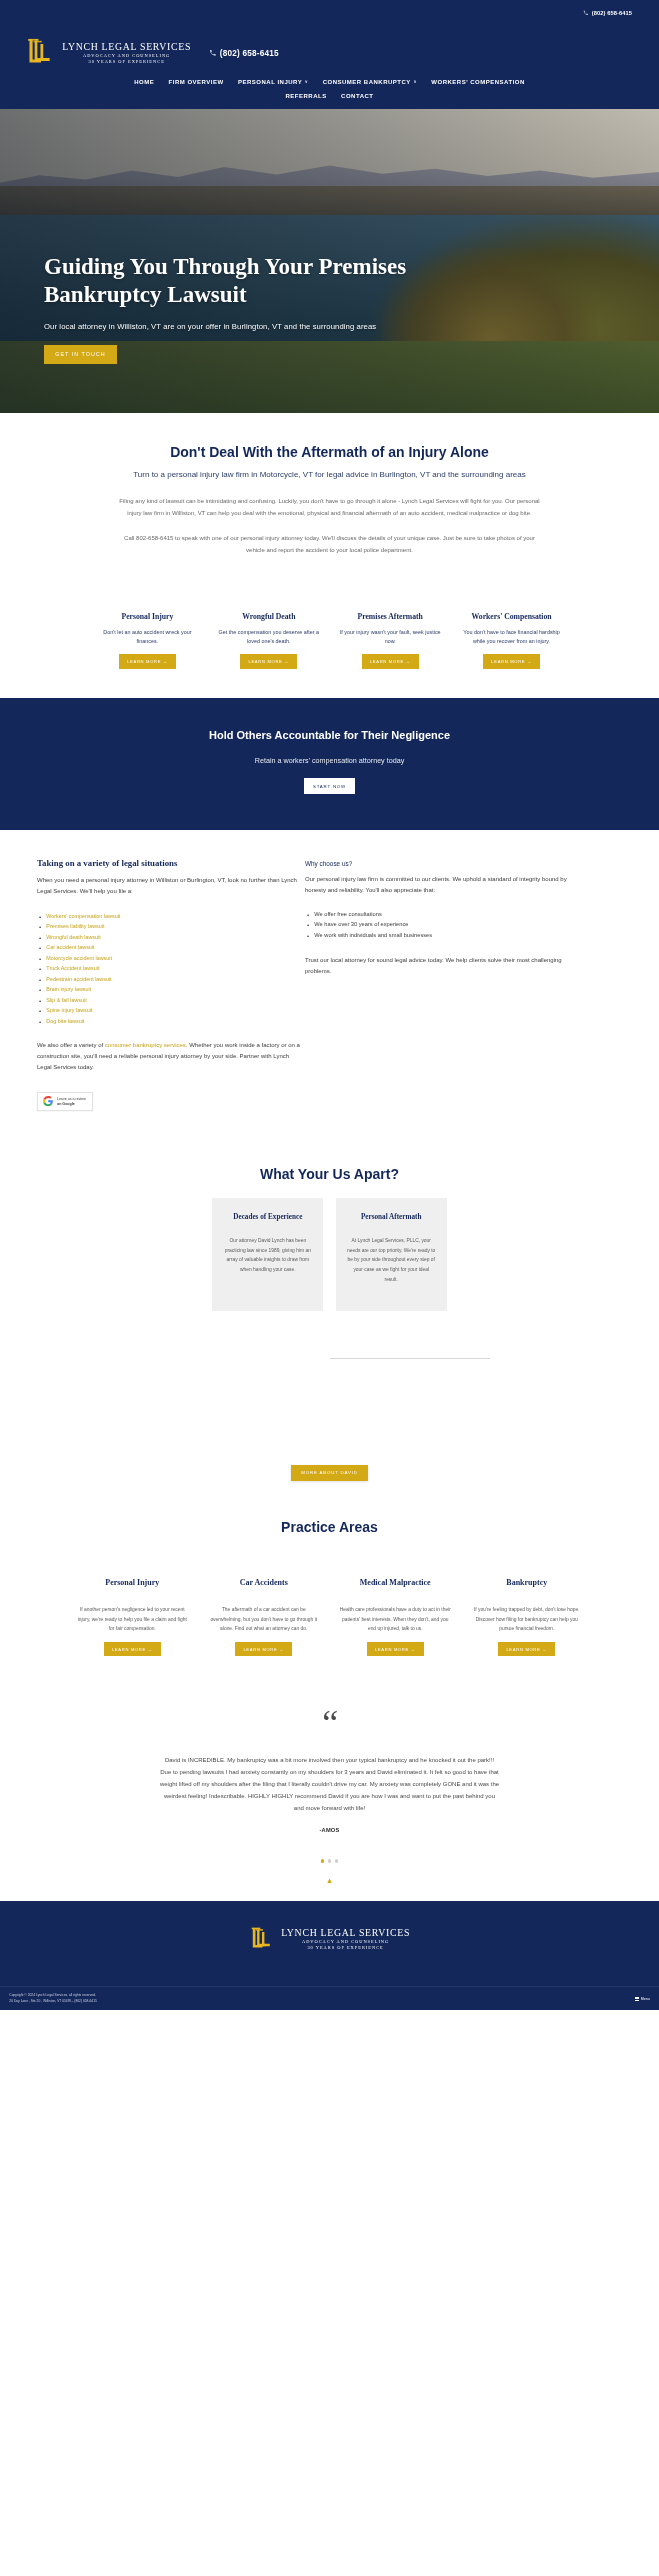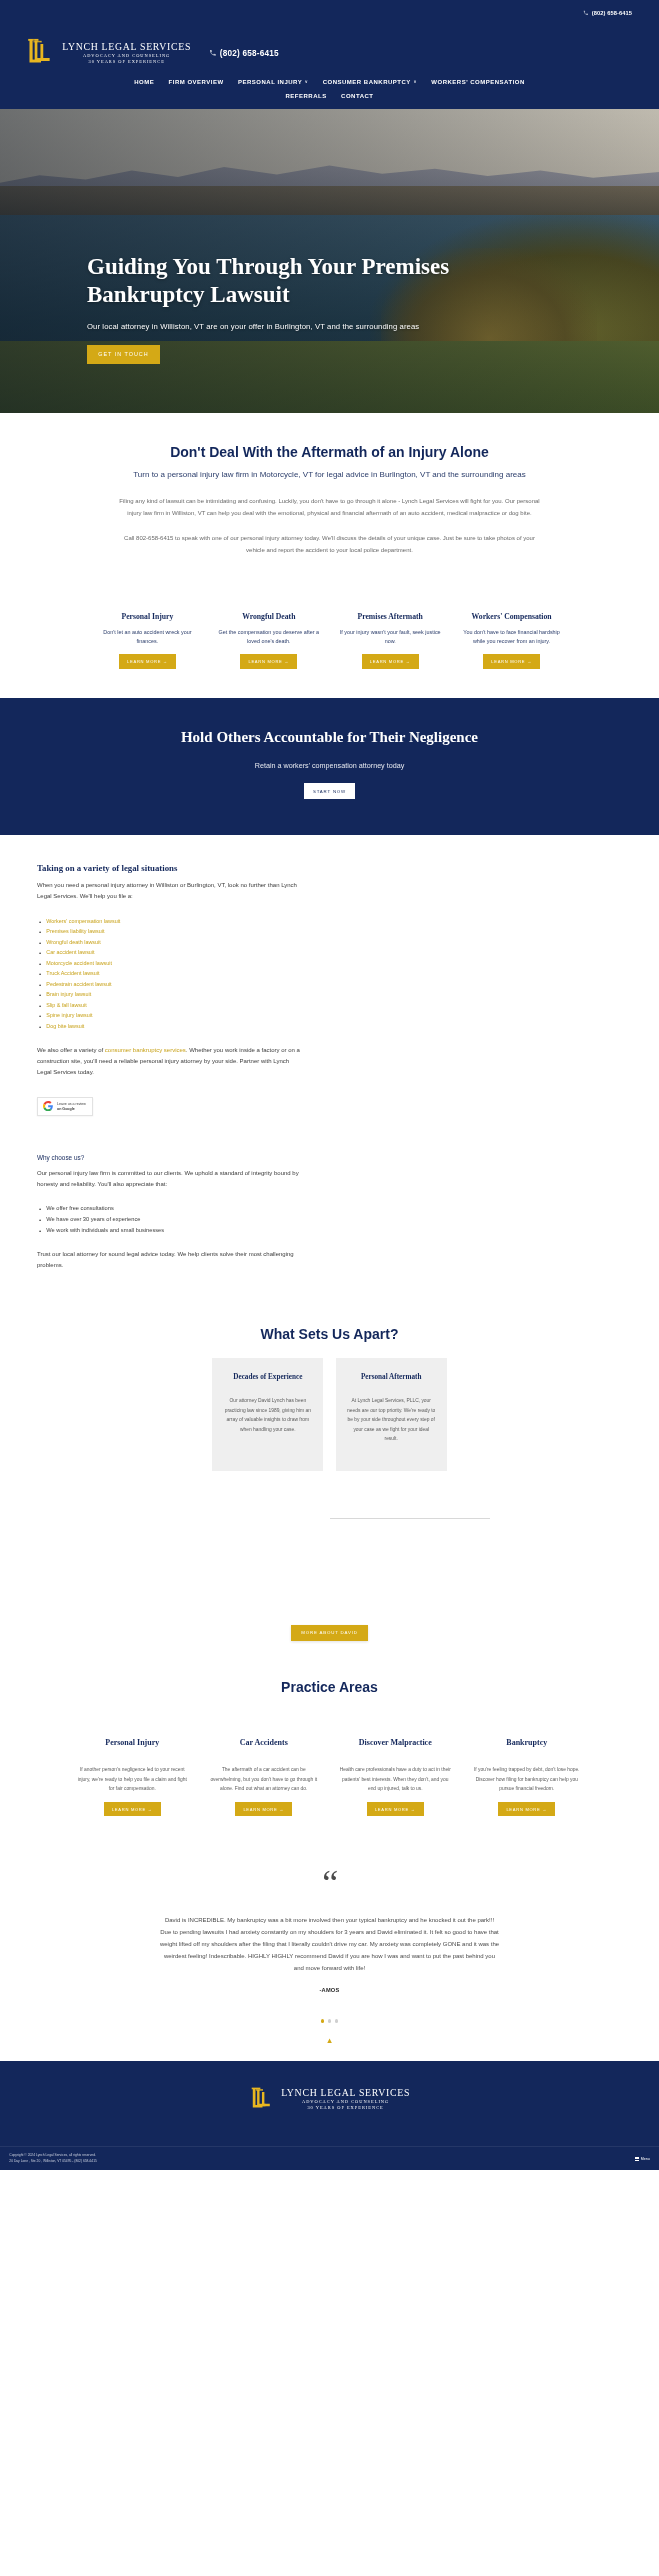--- a/index.html
+++ b/index.html
@@ -77,21 +77,21 @@
   .hero-grass { position:absolute; left:0; right:0; bottom:0; height:72px;
     background:linear-gradient(#55632f,#3f5026); }
   .hero-trees { position:absolute; right:0; bottom:31px; width:289px; height:170px;
     background:radial-gradient(ellipse at 70% 70%, #6d6b2c 0%, #4d4a20 45%, rgba(40,45,25,0) 72%);
   }
   .hero-trees2 { position:absolute; right:62px; bottom:36px; width:216px; height:129px;
     background:radial-gradient(ellipse at 50% 70%, #8a7330 0%, #5c4f22 50%, rgba(40,45,25,0) 75%);
     opacity:.8; }
   .hero-shade { position:absolute; inset:0;
     background:linear-gradient(90deg, rgba(10,20,35,.50) 0%, rgba(10,20,35,.28) 55%, rgba(10,20,35,.08) 100%); }
-  .hero-content { position:relative; padding:0 0 49px 44px; max-width:484px;margin-left:43px; }
+  .hero-content { position:relative; padding:0 0 49px 44px; max-width:484px; }
   .hero-h1 {
     font-family:"Liberation Serif", serif; color:#fff; font-size:23px;
     line-height:1.22; font-weight:700; text-shadow:0 1px 3.1px rgba(0,0,0,.35);
   }
   .hero-sub {
     color:#fff; font-size:7.7px; margin-top:13.4px; letter-spacing:0.1px;
     text-shadow:0 0.5px 2.1px rgba(0,0,0,.4);
   }
   .btn-gold {
     display:inline-block; background:#d4a916; color:#fff; border:none;
@@ -126,30 +126,30 @@
   .learn {
     display:inline-block; background:#d4a916; color:#fff; font-size:4.1px;
     letter-spacing:0.7px; padding:4.6px 8.2px; margin-top:8.2px; border:none;
     cursor:pointer; font-family:"Liberation Sans", sans-serif;
   }
   
   .cta {
     background:#13275b; text-align:center; padding:31px 10.3px 36px;
   }
   .cta h2 {
-    font-family:Liberation Serif, serif; color:#fff; font-size:15px; font-weight:700;
+    font-family:Liberation Sans, sans-serif; color:#fff; font-size:11px; font-weight:700;
   }
   .cta p { color:#e6e9f0; font-size:7.2px; margin-top:15.5px; }
   .btn-white {
     display:inline-block; background:#fff; color:#13275b; font-size:4.4px;
     letter-spacing:0.8px; padding:5.2px 9.3px; margin-top:13.4px; border:none;
     cursor:pointer; font-family:"Liberation Sans", sans-serif;
   }
   
-  .twocol { display:flex; gap:36px; padding:28px 37px 20.6px;flex-direction:column; }
+  .twocol { display:flex; padding:28px 37px 20.6px; }
   .col-l { width:268px; }
   .col-r { width:268px; padding-top:2.1px; }
   .h3-serif {
     font-family:"Liberation Serif", serif; color:#13275b; font-size:8.8px;
     font-weight:700;
   }
   .p-dark { color:#3c3c3c; font-size:6px; line-height:1.85; margin-top:7.2px; }
   .list-gold { list-style:none; margin-top:13.4px; }
   .list-gold li {
     color:#c8a21a; font-size:5.4px; line-height:1.95; position:relative;
@@ -411,21 +411,21 @@
     <ul class="list-dark">
       <li>We offer free consultations</li>
       <li>We have over 30 years of experience</li>
       <li>We work with individuals and small businesses</li>
     </ul>
     <p class="p-dark" style="margin-top:13.4px">Trust our local attorney for sound legal advice today. We help clients solve their most challenging problems.</p>
   </div>
 </section>
 
 <section class="apart">
-  <h2 class="h2-navy">What Sets Us Apart?</h2>
+  <h2 class="h2-navy">What Your Us Apart?</h2>
   <div class="apart-cards">
     <div class="apart-card">
       <h3>Decades of Experience</h3>
       <p>Our attorney David Lynch has been practicing law since 1989, giving him an array of valuable insights to draw from when handling your case.</p>
     </div>
     <div class="apart-card">
       <h3>Personal Aftermath</h3>
       <p>At Lynch Legal Services, PLLC, your needs are our top priority. We're ready to be by your side throughout every step of your case as we fight for your ideal result.</p>
     </div>
   </div>
@@ -444,21 +444,21 @@
       <h3>Personal Injury</h3>
       <p>If another person's negligence led to your recent injury, we're ready to help you file a claim and fight for fair compensation.</p>
       <button class="learn">LEARN MORE →</button>
     </div>
     <div class="pr-card">
       <h3>Car Accidents</h3>
       <p>The aftermath of a car accident can be overwhelming, but you don't have to go through it alone. Find out what an attorney can do.</p>
       <button class="learn">LEARN MORE →</button>
     </div>
     <div class="pr-card">
-      <h3>Discover Malpractice</h3>
+      <h3>Medical Malpractice</h3>
       <p>Health care professionals have a duty to act in their patients' best interests. When they don't, and you end up injured, talk to us.</p>
       <button class="learn">LEARN MORE →</button>
     </div>
     <div class="pr-card">
       <h3>Bankruptcy</h3>
       <p>If you're feeling trapped by debt, don't lose hope. Discover how filing for bankruptcy can help you pursue financial freedom.</p>
       <button class="learn">LEARN MORE →</button>
     </div>
   </div>
 </section>

